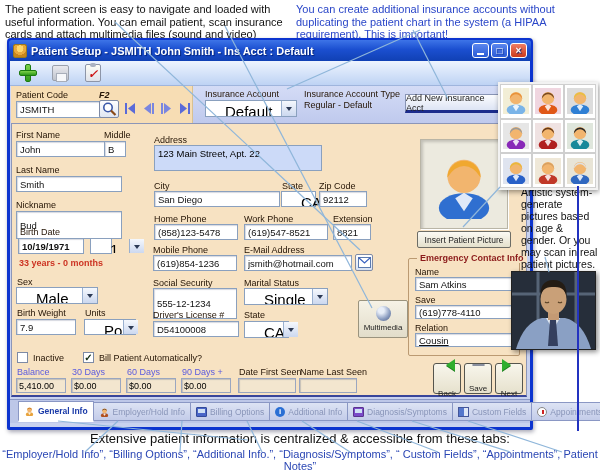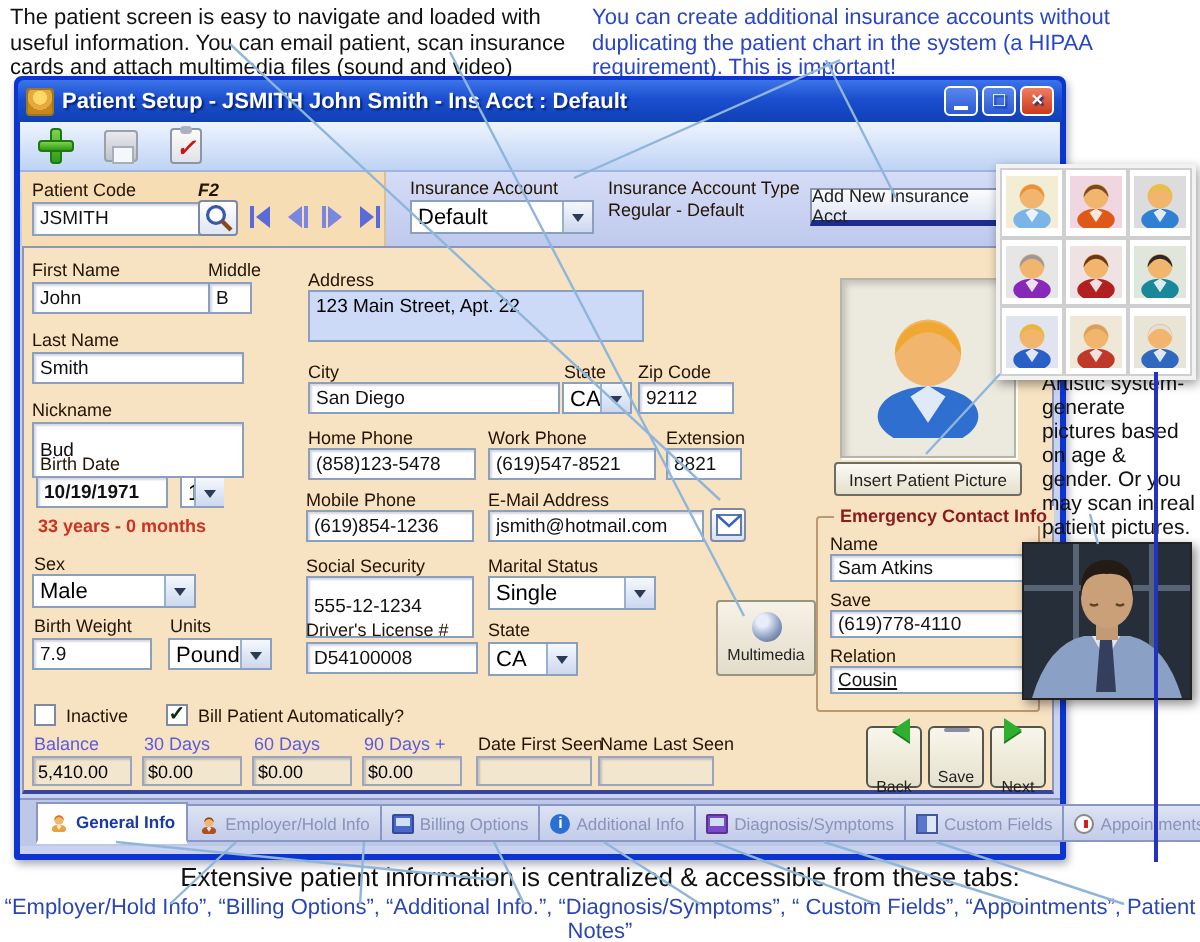--- a/index.html
+++ b/index.html
@@ -33,21 +33,21 @@
   .clip::before{content:"";position:absolute;left:4px;top:-2px;width:6px;height:4px;background:#aab2c2;border-radius:2px}
   .clip::after{content:"✓";position:absolute;left:2px;top:2px;font-size:12px;font-weight:bold;color:#cc1414}
   
   .lookup{position:absolute;left:0;top:45px;right:0;height:37px;background:linear-gradient(#d4dcf6,#bfc9ed)}
   .peach{position:absolute;left:1px;top:0;width:182px;height:37px;background:#f7ddb4;border-right:1px solid #d9c190}
   .lb{position:absolute;font-size:9px;color:#241405;white-space:nowrap}
   .b{font-weight:normal}
   .it{font-style:italic;font-weight:bold}
   .inp{position:absolute;border:1px solid #8aa0be;background:#fff;font-family:"Liberation Sans",sans-serif;font-size:9.5px;color:#111;padding:1px 3px;box-shadow:inset 1px 1px 1px rgba(90,100,130,.25)}
   .dd{position:absolute;display:flex;border:1px solid #8aa0be;background:#fff;height:17px}
-  .dd .t{flex:1;font-size:11px;padding:2px 3px;white-space:nowrap;overflow:hidden}
+  .dd .t{flex:1;font-size:15px;padding:2px 19px;white-space:nowrap;overflow:hidden}
   .ddb{width:15px;flex:none;background:linear-gradient(#f5f8fd,#ccd8ef);border-left:1px solid #9ab0cf;display:flex;align-items:center;justify-content:center}
   .ddb::after{content:"";width:0;height:0;border:3px solid transparent;border-top:4px solid #2c3a55;margin-top:4px}
   .srchbtn{position:absolute;width:20px;height:18px;background:linear-gradient(#fefefe,#dfe6f2);border:1px solid #7e8aa5;border-radius:2px}
   .navarrows{position:absolute;display:flex;gap:5px;align-items:center}
   .nv{width:13px;height:13px}
   .addins{position:absolute;height:19px;background:linear-gradient(#fbfcfe,#dde4f4);border:1px solid #8894b4;border-bottom:3px solid #1c2c8c;font-size:9px;color:#222;display:flex;align-items:center;justify-content:center}
   
   .panel{position:absolute;left:1px;top:82px;width:516px;height:274px;background:#f7e2c2;border:1px solid #8c96b8;border-bottom:2px solid #39459a}
   .red{color:#cc3322;font-weight:bold;font-size:9px;position:absolute;white-space:nowrap}
   .ta{position:absolute;border:1px solid #8aa0be;background:#ccdaf8;font-family:"Liberation Sans",sans-serif;font-size:9.5px;padding:2px 3px;resize:none;overflow:hidden}

